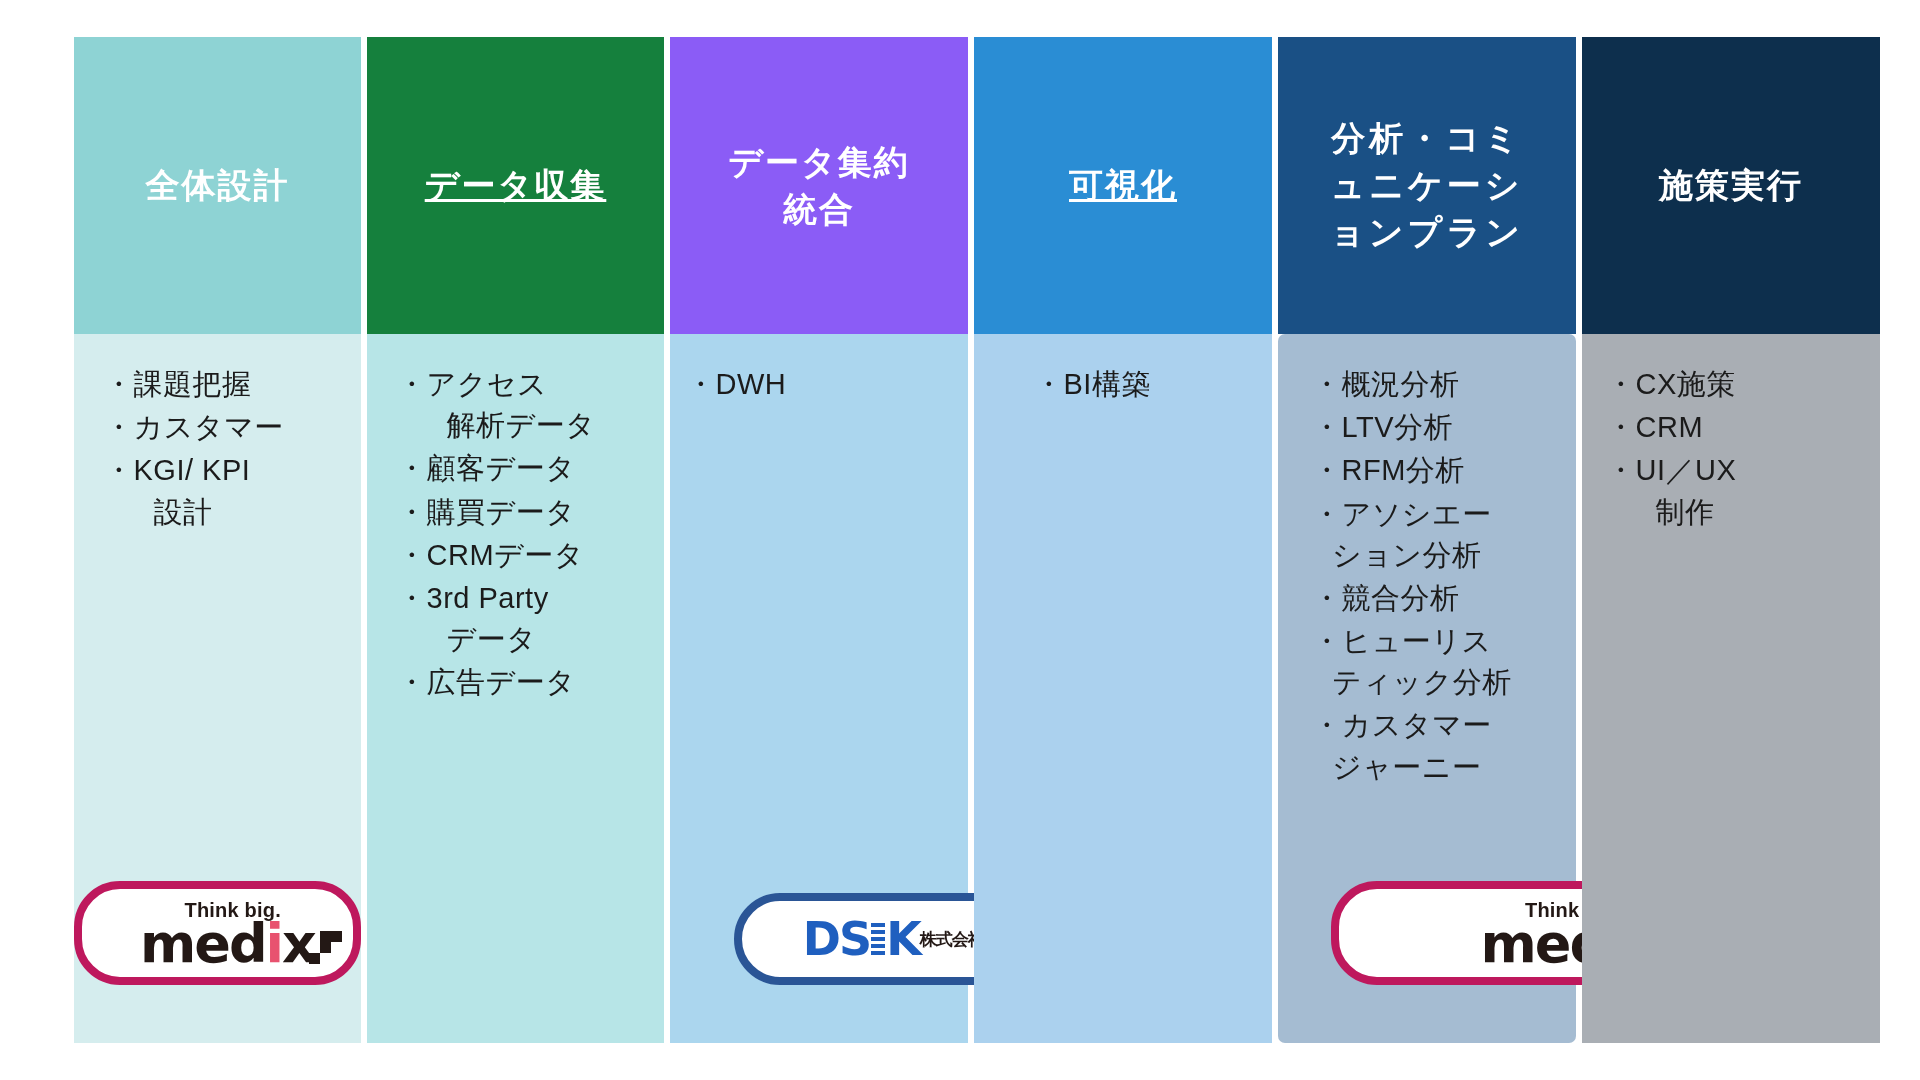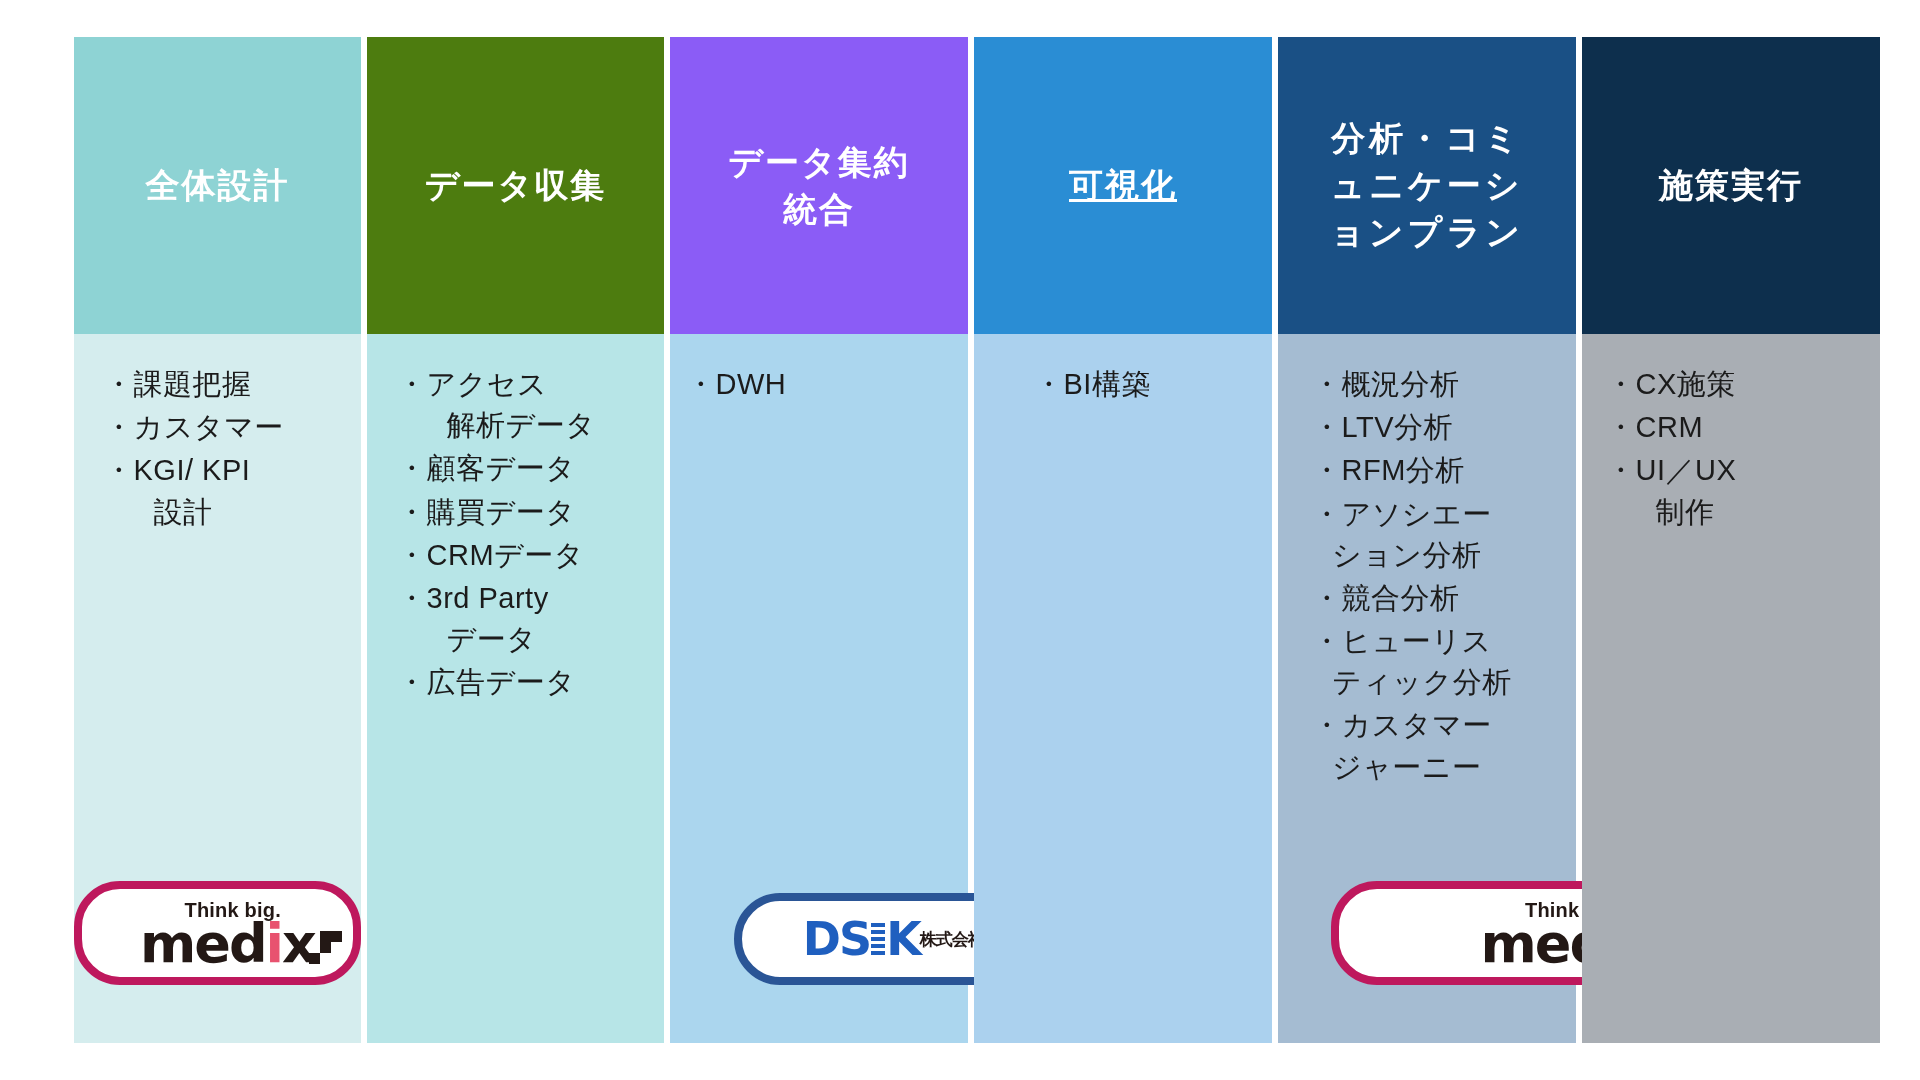--- a/index.html
+++ b/index.html
@@ -163,21 +163,21 @@
                   <i class="sq4"></i>
                 </div>
             </div>
           </div>
         </div>
       </div>
     </div>
   </div>
 
   <div class="col" style="flex:0 0 297px;">
-    <div class="head" style="background:#4d7c0f;">データ収集</div>
+    <div class="head" style="background:#15803d;text-decoration:underline;">データ収集</div>
     <div class="body" style="background:#b7e5e7;">
       <ul class="items">
         <li>・アクセス
 　解析データ</li>
         <li>・顧客データ</li>
         <li>・購買データ</li>
         <li>・CRMデータ</li>
         <li>・3rd Party
 　データ</li>
         <li>・広告データ</li>
@@ -222,21 +222,21 @@
       <ul class="items" style="padding-left:60px;">
         <li>・BI構築</li>
       </ul>
     </div>
   </div>
 
   <div class="col" style="flex:0 0 298px;">
     <div class="head" style="background:#1a5085; white-space:pre-line; letter-spacing:4px;">分析・コミ
 ュニケーシ
 ョンプラン</div>
-    <div class="body" style="background:#a5bcd2;">
+    <div class="body" style="background:#a5bcd2;border-radius:7px;">
       <ul class="items" style="padding-left:34px;">
         <li>・概況分析</li>
         <li>・LTV分析</li>
         <li>・RFM分析</li>
         <li style="text-indent:-20px;">・アソシエー
 ション分析</li>
         <li>・競合分析</li>
         <li>・ヒューリス
 ティック分析</li>
         <li>・カスタマー

